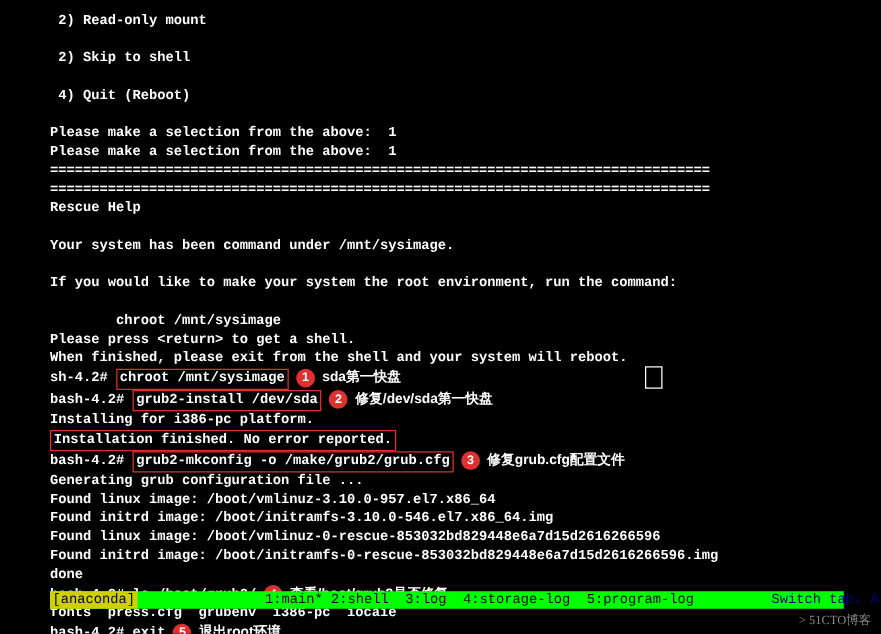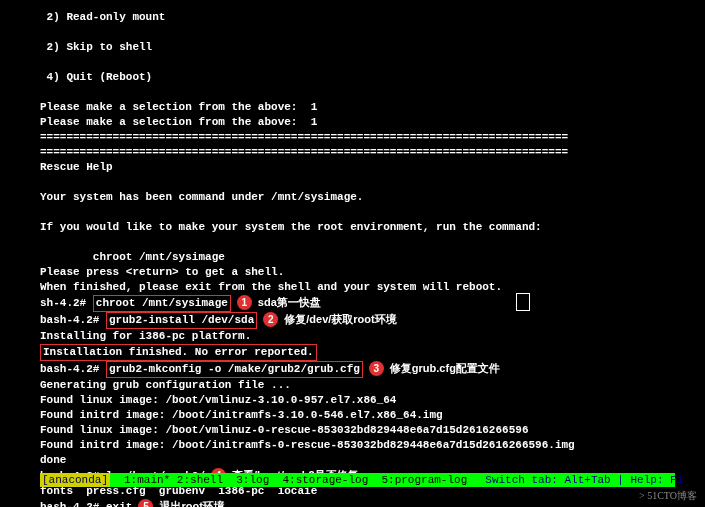--- a/index.html
+++ b/index.html
@@ -48,23 +48,24 @@
       position: absolute;
       bottom: 20px;
       left: 40px;
       right: 30px;
       background: #00ff00;
       color: #000;
       font-size: 11px;
       line-height: 14px;
       white-space: pre;
       display: flex;
+      gap: 44px;
     }
     .statusbar .left { background: #d0d000; color: #004; padding: 0 2px; }
-    .statusbar .mid { color: #000; padding: 0 14px; flex:1;}
+    .statusbar .mid { color: #000; padding: 0 14px; flex:1;margin-left:44px;}
     .statusbar .right { color: #000080; padding: 0 4px; text-align: right; }
     .watermark {
       position: absolute;
       bottom: 4px;
       right: 8px;
       color: #888;
       font-size: 10px;
       font-family: Liberation Serif, serif;
     }
     .cursor {
@@ -92,21 +93,21 @@
 <div class="line">Your system has been command under /mnt/sysimage.</div>
 <div class="line"> </div>
 <div class="line">If you would like to make your system the root environment, run the command:</div>
 <div class="line"> </div>
 <div class="line">        chroot /mnt/sysimage</div>
 <div class="line">Please press &lt;return&gt; to get a shell.</div>
 <div class="line">When finished, please exit from the shell and your system will reboot.</div>
 
 <div class="line"><span>sh-4.2# </span><span class="redbox">chroot /mnt/sysimage</span><span class="badge">1</span><span class="anno">sda第一快盘</span><span class="cursor"></span></div>
 
-<div class="line"><span>bash-4.2# </span><span class="redbox">grub2-install /dev/sda</span><span class="badge">2</span><span class="anno">修复/dev/获取root环境</span></div>
+<div class="line"><span>bash-4.2# </span><span class="redbox">grub2-install /dev/sda</span><span class="badge">2</span><span class="anno">修复/dev/sda第一快盘</span></div>
 
 <div class="line">Installing for i386-pc platform.</div>
 <div class="line"><span class="redbox">Installation finished. No error reported.</span></div>
 
 <div class="line"><span>bash-4.2# </span><span class="redbox">grub2-mkconfig -o /make/grub2/grub.cfg</span><span class="badge">3</span><span class="anno">修复grub.cfg配置文件</span></div>
 
 <div class="line">Generating grub configuration file ...</div>
 <div class="line">Found linux image: /boot/vmlinuz-3.10.0-957.el7.x86_64</div>
 <div class="line">Found initrd image: /boot/initramfs-3.10.0-546.el7.x86_64.img</div>
 <div class="line">Found linux image: /boot/vmlinuz-0-rescue-853032bd829448e6a7d15d2616266596</div>

